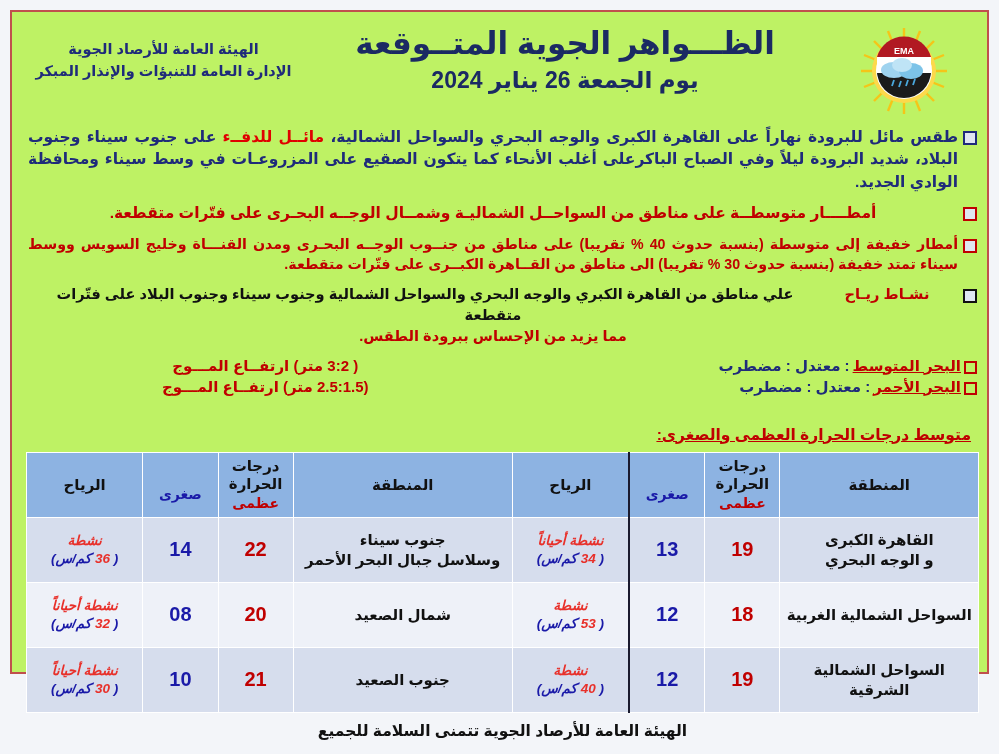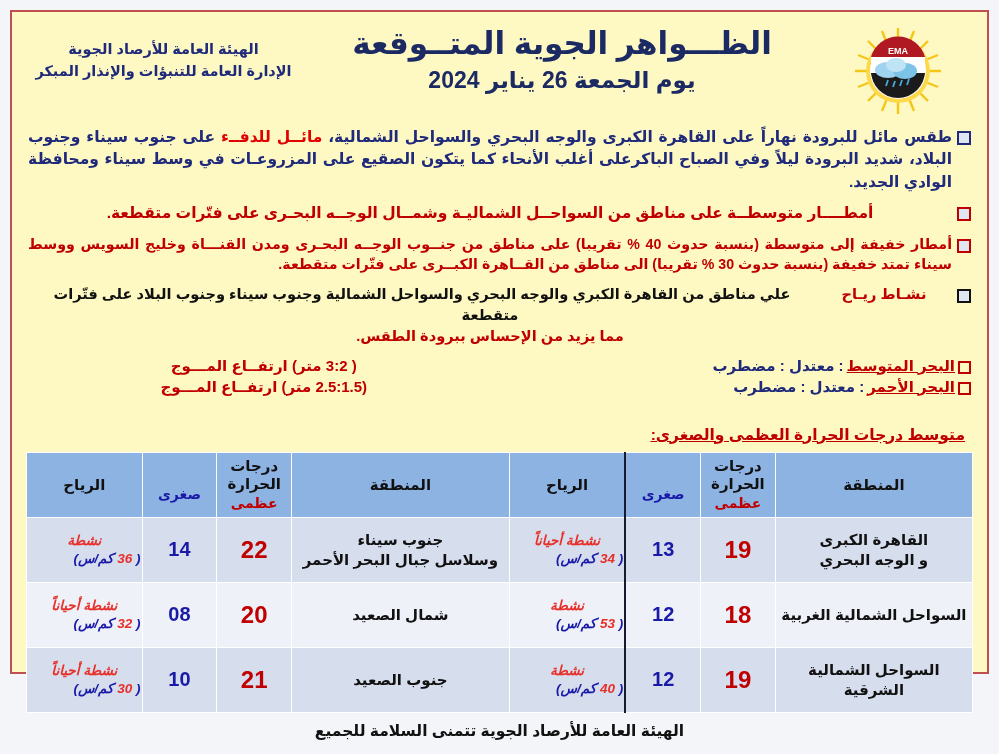--- a/index.html
+++ b/index.html
@@ -20,22 +20,22 @@
     background: #f3f5f9;
     box-sizing: border-box;
     padding: 10px;
   }
   .frame {
     position: relative;
     width: 979px;
     height: 664px;
     box-sizing: border-box;
     border: 2px solid #c0504d;
-    background: #fef9c3;
-    padding: 6px 10px 0 10px;
+    background: #bef264;
+    padding: 6px 4px 0 10px;
   }
 
   
   .header {
     display: flex;
     flex-direction: row-reverse;
     align-items: flex-start;
     justify-content: space-between;
     height: 106px;
     padding: 6px 4px 0 4px;
@@ -195,25 +195,25 @@
   }
   .th-stack { line-height: 1.25; }
   .th-stack .top { display: block; font-size: 15px; color: #111; }
   .th-stack .bot { display: block; font-size: 14px; margin-top: 1px; }
   .th-stack .bot .mx { color: #c00000; }
   .th-stack .bot .mn { color: #1a1aa8; margin-right: 16px; }
   table.fc tbody td { height: 62px; }
   tr.band-a td { background: #d6dded; }
   tr.band-b td { background: #eef1f8; }
   .region { font-size: 15px; color: #111111; line-height: 1.3; }
-  .tmax { font-size: 24px; color: #c00000; }
+  .tmax { font-size: 20px; color: #c00000; }
   .tmin { font-size: 20px; color: #1a1aa8; }
   .wind { line-height: 1.3; font-size: 13.5px; font-style: italic; }
   .wind .w1 { display: block; color: #e8302a; }
-  .wind .w2 { display: block; color: #1a1aa8; margin-top: 0; text-align: right; }
+  .wind .w2 { display: block; color: #1a1aa8; margin-top: 0; }
   .wind .w2 .num { color: #e8302a; }
   .mid-sep { border-right: 2px solid #1a1a2e !important; }
 
   
   .footer {
     text-align: center;
     color: #111111;
     font-weight: bold;
     font-size: 15.5px;
     padding-top: 9px;

